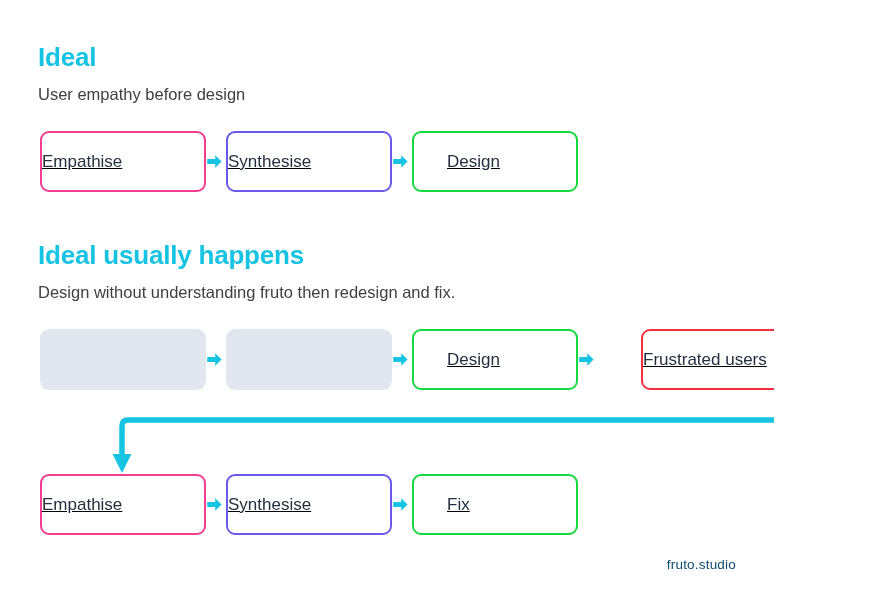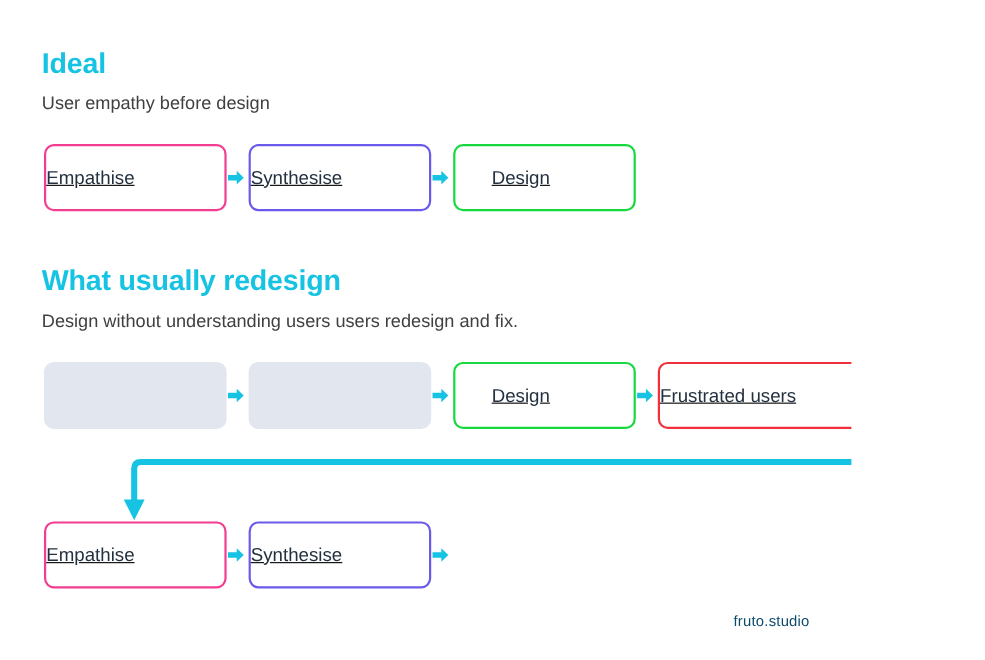--- a/index.html
+++ b/index.html
@@ -44,21 +44,21 @@
   }
   .box .box-label {
     font-size: 17px;
     color: #23303f;
     line-height: 1;
     white-space: nowrap;
   }
   .box.pink   { border: 2.2px solid #f23d90; }
   .box.purple { border: 2.2px solid #6a5ae9; }
   .box.green  { border: 2.2px solid #15d93e; padding-left: 33px; }
-  .box.red    { border: 2.2px solid #f1303e; }
+  .box.red    { border: 2.2px solid #f1303e; margin-left: 43px; }
   .box.blank  { border: none; background: #e2e6ef; }
 
   .arrow-small {
     position: absolute;
     width: 17px;
     height: 17px;
   }
 
   .loop-svg {
     position: absolute;
@@ -106,23 +106,23 @@
   <span class="arrow-small" style="left:392px; top:153px;">
     <svg viewBox="0 0 17 17" width="17" height="17">
       <path d="M1.2 6.0 H9.2 V2.3 L15.6 8.5 L9.2 14.7 V11.0 H1.2 Z" fill="#16c3e2"></path>
     </svg>
   </span>
 
   <div class="box green" style="left:412px; top:131px; width:166px; height:61px;">
     <span class="box-label">Design</span>
   </div>
 
-  <div class="section-title" style="left:38px; top:240px;">What usually redesign</div>
+  <div class="section-title" style="left:38px; top:240px;">Ideal usually happens</div>
 
-  <div class="section-sub" style="left:38px; top:283px;">Design without understanding users users redesign and fix.</div>
+  <div class="section-sub" style="left:38px; top:283px;">Design without understanding fruto then redesign and fix.</div>
 
   <div class="box blank" style="left:40px; top:329px; width:166px; height:61px;">
     <span class="box-label"></span>
   </div>
 
   <span class="arrow-small" style="left:206px; top:351px;">
     <svg viewBox="0 0 17 17" width="17" height="17">
       <path d="M1.2 6.0 H9.2 V2.3 L15.6 8.5 L9.2 14.7 V11.0 H1.2 Z" fill="#16c3e2"></path>
     </svg>
   </span>
@@ -169,16 +169,19 @@
   <div class="box purple" style="left:226px; top:474px; width:166px; height:61px;">
     <span class="box-label">Synthesise</span>
   </div>
 
   <span class="arrow-small" style="left:392px; top:496px;">
     <svg viewBox="0 0 17 17" width="17" height="17">
       <path d="M1.2 6.0 H9.2 V2.3 L15.6 8.5 L9.2 14.7 V11.0 H1.2 Z" fill="#16c3e2"></path>
     </svg>
   </span>
 
+  <div class="box green" style="left:412px; top:474px; width:166px; height:61px;">
+    <span class="box-label">Fix</span>
+  </div>
 
   <div class="footer">fruto.studio</div>
 
 </div>
 
 </body></html>

